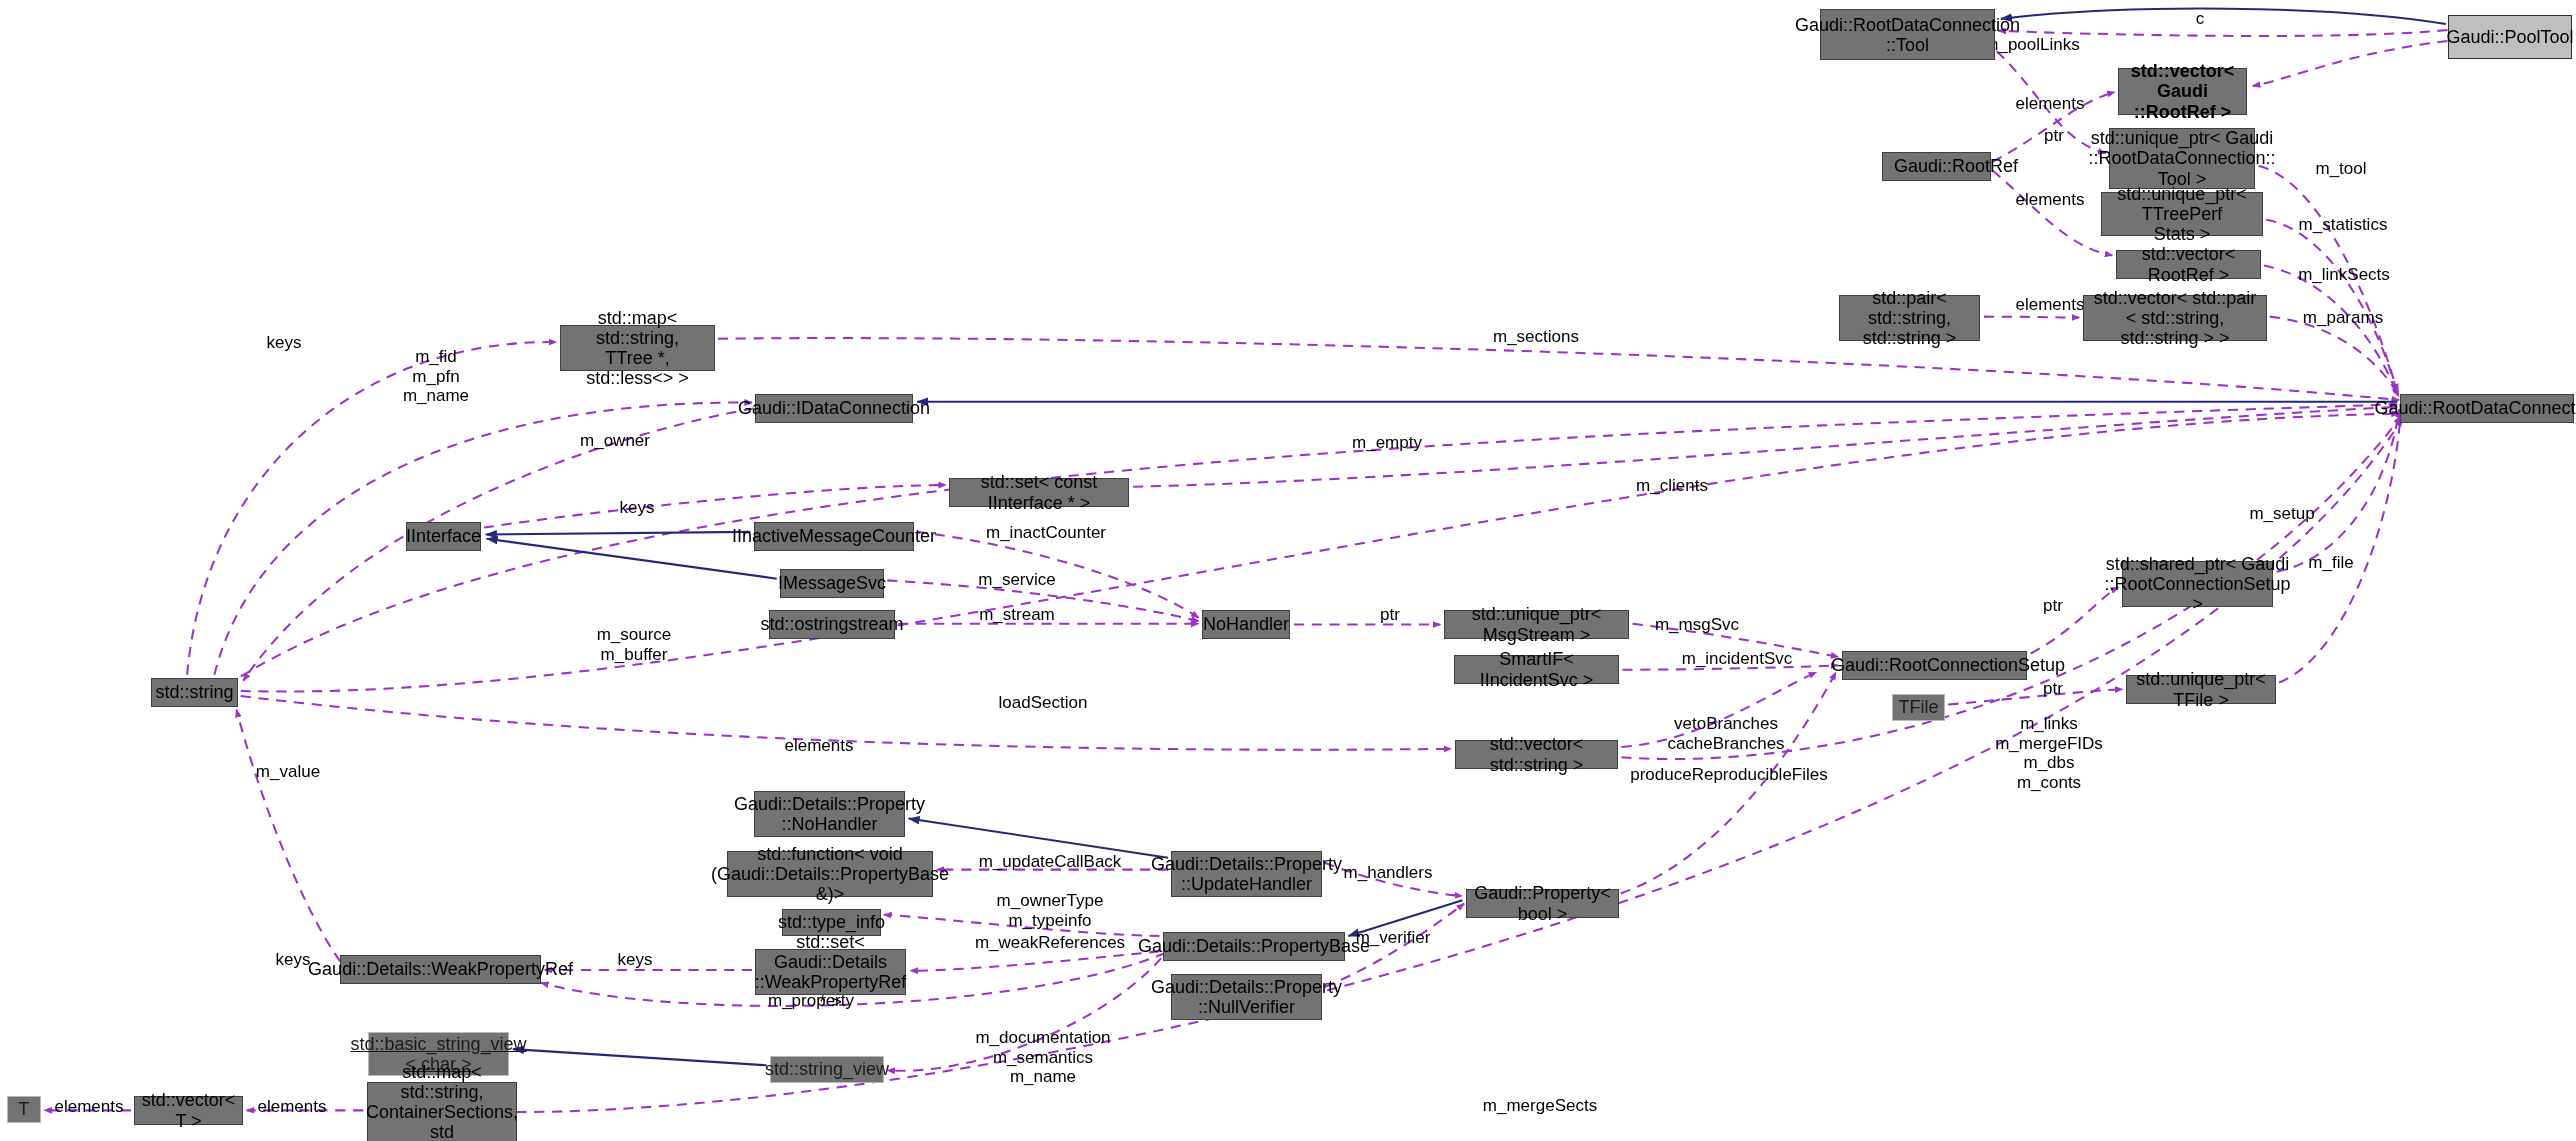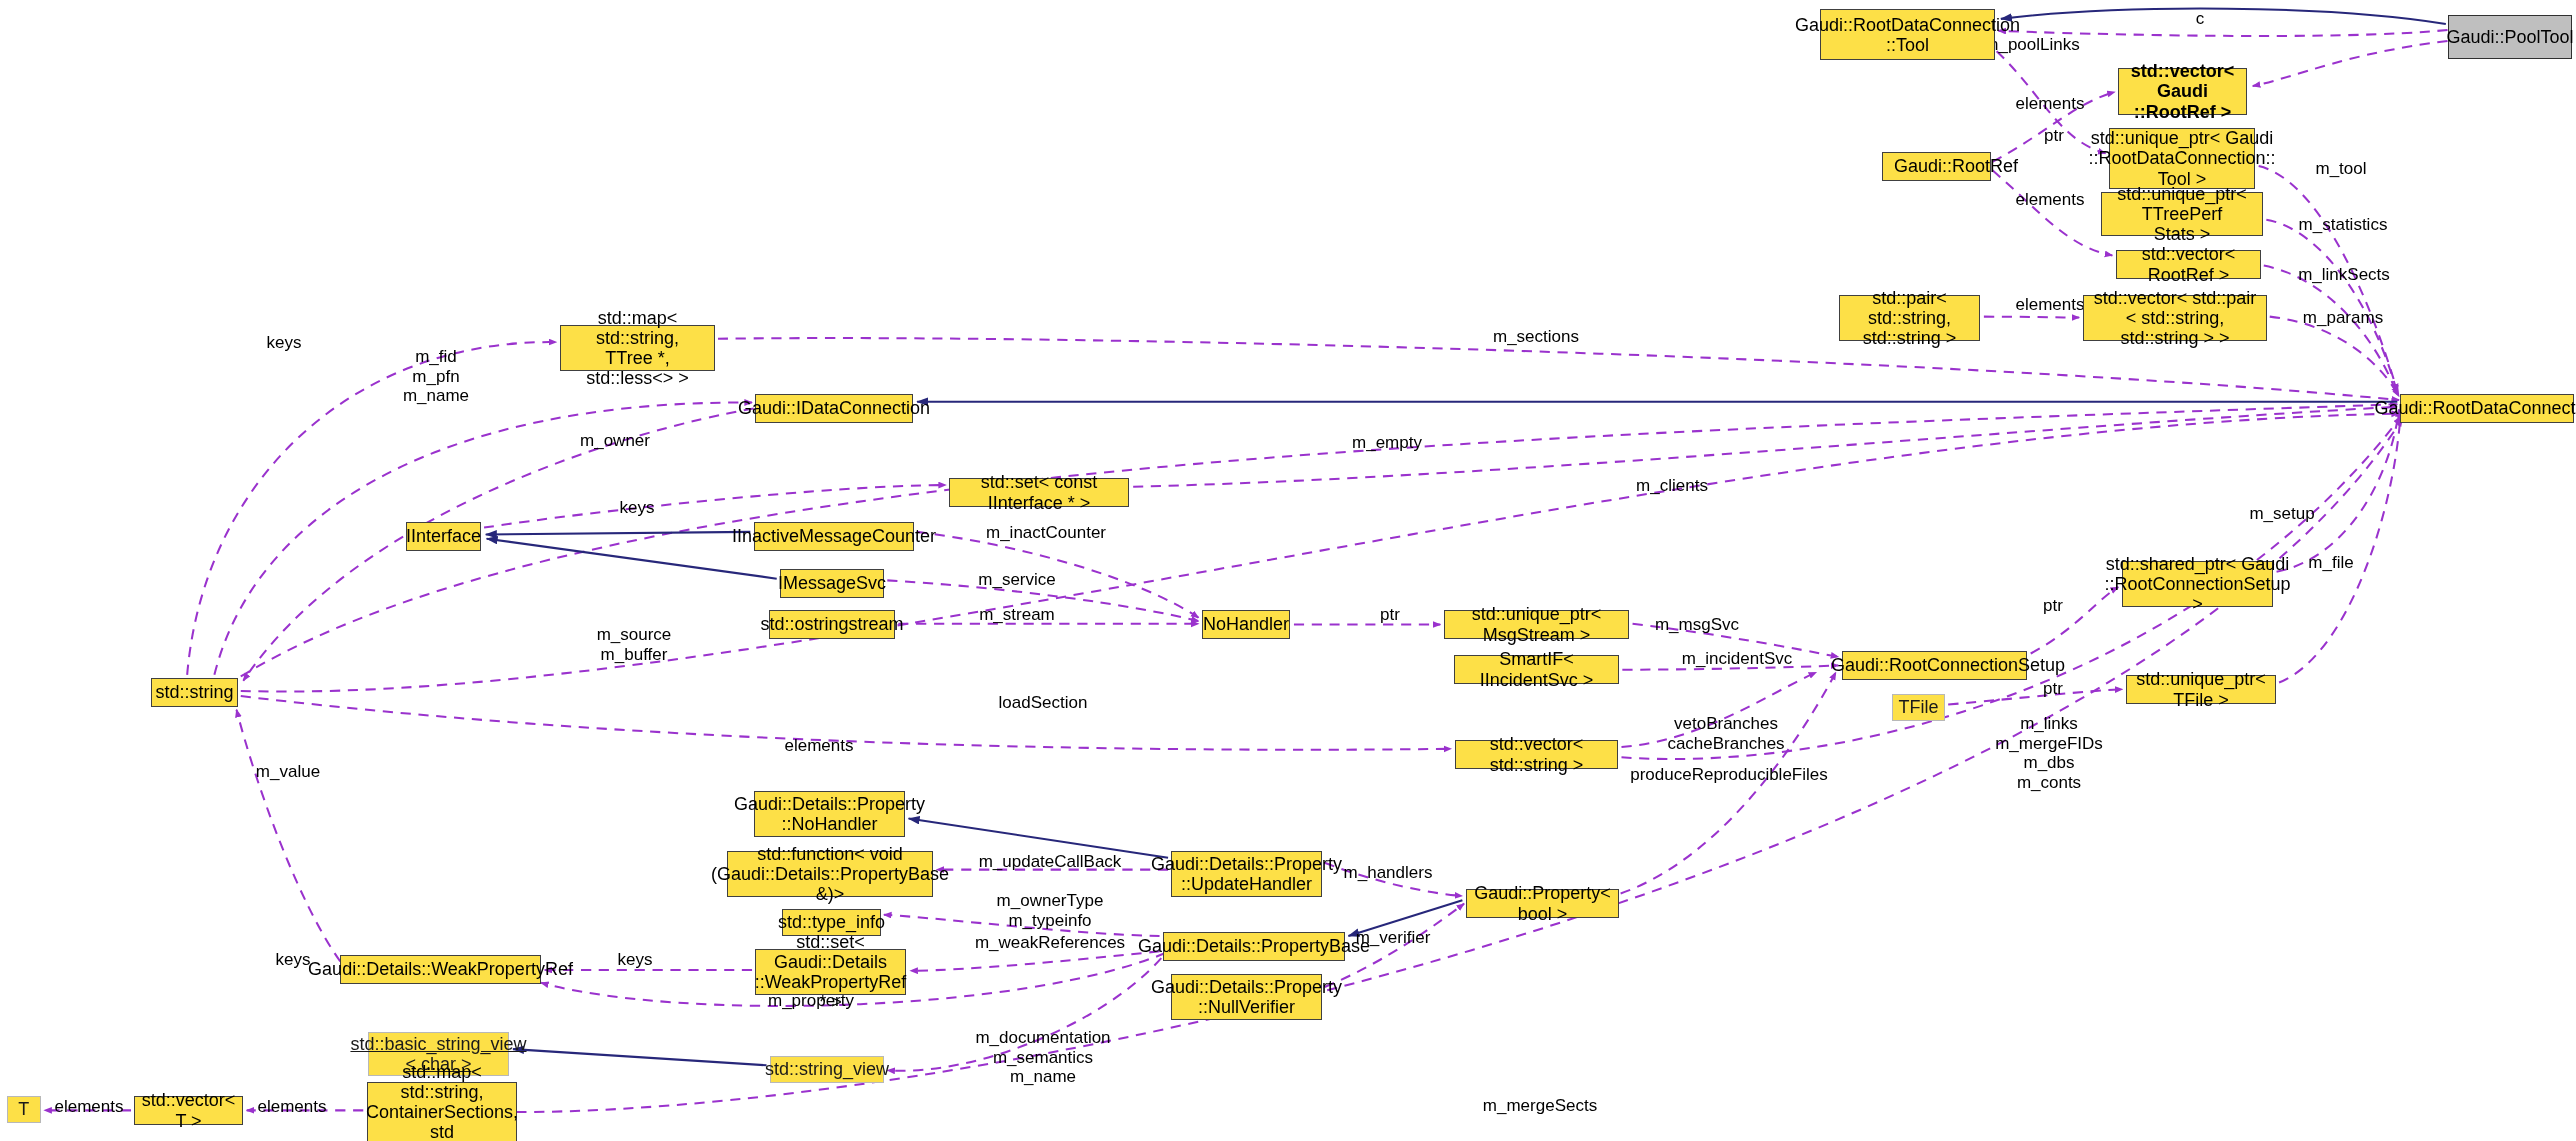--- a/index.html
+++ b/index.html
@@ -23,21 +23,21 @@
     height: 1142px;
     pointer-events: none;
   }
   .node {
     position: absolute;
     box-sizing: border-box;
     display: flex;
     align-items: center;
     justify-content: center;
     text-align: center;
-    background: #fde047;
+    background: #737373;
     border: 0.9px solid #404040;
     color: #000000;
     font-size: 18px;
     line-height: 1.12;
     white-space: pre-line;
     padding: 1.7px 5.1px;
     z-index: 3;
   }
   .node.root {
     background: #bfbfbf;

